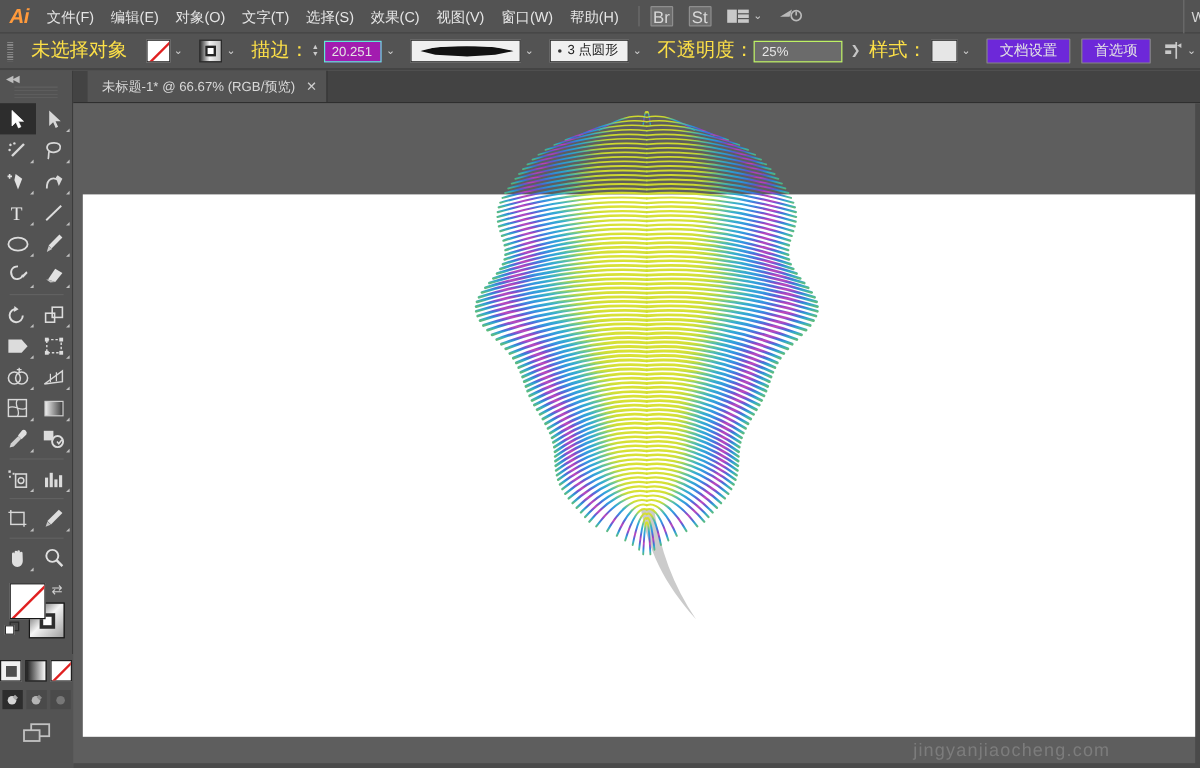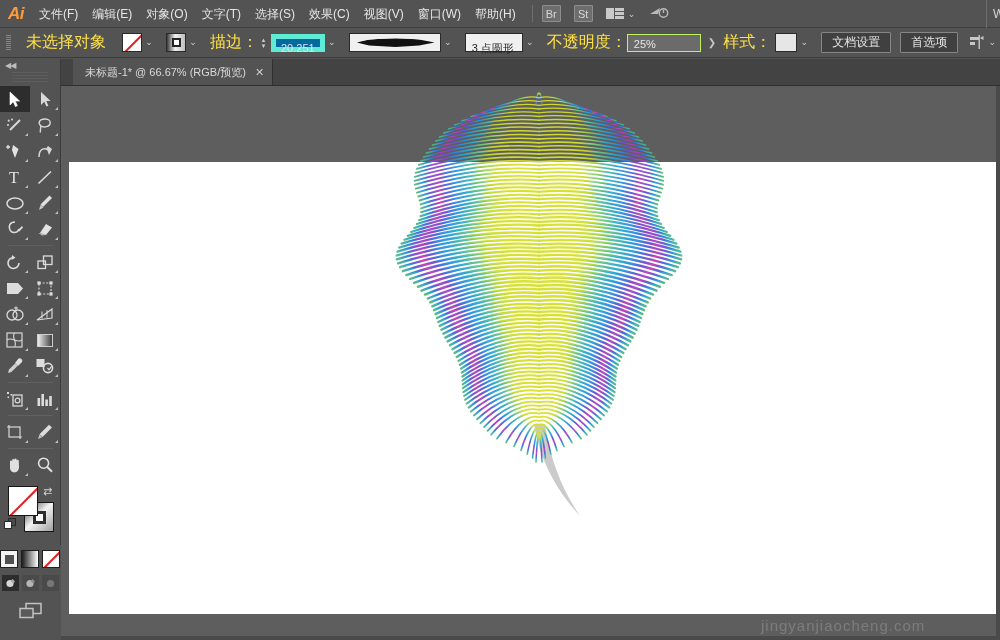--- a/index.html
+++ b/index.html
@@ -22,21 +22,21 @@
     justify-content: center; color: #ff9a3c; font-size: 17px;
     font-weight: bold; font-style: italic; letter-spacing: -0.5px;
   }
   .menu-item {
     padding: 0 7px; height: 28px; line-height: 28px;
     color: #e5e5e5; font-size: 12px; white-space: nowrap;
   }
   .mb-sep { width: 1px; height: 17px; background: #6e6e6e; margin: 0 9px; }
   .mini-btn {
     width: 19px; height: 17px; border: 1px solid #8e8e8e; background: #6d6d6d;
-    color: #d8d8d8; font-size: 11px; display: flex; align-items: center;
+    color: #d8d8d8; font-size: 14px; display: flex; align-items: center;
     justify-content: center; margin-right: 13px; border-radius: 1px;
   }
   .ws-icon { display: flex; align-items: center; margin-right: 2px; }
   .ws-sq { width: 8px; height: 11px; background: #c9c9c9; margin-right: 1px; }
   .ws-bars { display: flex; flex-direction: column; justify-content: space-between; height: 11px; }
   .ws-bar { width: 9px; height: 3px; background: #c9c9c9; }
   .chev { color: #c9c9c9; font-size: 9px; margin: 0 2px; }
   .cloud-ico { margin-left: 12px; color: #b9b9b9; font-size: 14px; }
   .ws-label {
     position: absolute; right: 0; top: 0; height: 28px; line-height: 28px;
@@ -73,48 +73,48 @@
   .dd-arrow {
     color: #cfcfcf; font-size: 9px; width: 14px; text-align: center;
     line-height: 19px; height: 19px;
   }
   .stepper {
     display: flex; flex-direction: column; justify-content: center;
     align-items: center; width: 11px; height: 19px; color: #cbcbcb;
     font-size: 6px; line-height: 6px; margin-right: 2px;
   }
   .field {
-    background: #0369a1; color: #e4e4e4; font-size: 11px; height: 18px;
+    background: #a21caf; color: #e4e4e4; font-size: 11px; height: 18px;
     line-height: 18px; padding: 0 5px; min-width: 48px;
-    border: 5px solid #5eead4;
+    border: 1px solid #5eead4;
   }
   .brush-preview {
     width: 92px; height: 19px; background: #f0f0f0; border: 1px solid #2a2a2a;
     position: relative; overflow: hidden;
   }
   .brush-preview:after {
     content: ''; position: absolute; left: 7px; top: 50%; width: 78px; height: 9px;
     transform: translateY(-50%); background: #121212;
     border-radius: 50% / 50%;
     clip-path: polygon(0% 50%, 16% 16%, 50% 0%, 80% 16%, 100% 50%, 80% 84%, 50% 100%, 16% 84%);
   }
   .brushname {
     height: 19px; background: #f0f0f0; border: 1px solid #2a2a2a; color: #222;
     font-size: 11px; line-height: 19px; padding: 0 8px 0 6px; display: flex;
-    align-items: center; gap: 5px; white-space: nowrap; flex-direction: column;
+    align-items: center; gap: 5px; white-space: nowrap;
   }
   .brushdot { width: 3px; height: 3px; border-radius: 50%; background: #333; }
   .opacity-field {
     background: #6b6b6b; color: #e6e6e6; font-size: 11px; height: 18px;
     line-height: 18px; padding: 0 6px; width: 74px; border: 1px solid #bef264;
   }
   .tri-right { color: #c6c6c6; font-size: 10px; margin: 0 7px; }
   .style-swatch { width: 22px; height: 19px; background: #e6e6e6; border: 1px solid #2a2a2a; }
   .cb-button {
-    background: #404040; border: 1px solid #868686; color: #e4e4e4;
+    background: #6d28d9; border: 1px solid #868686; color: #e4e4e4;
     font-size: 12px; height: 21px; line-height: 19px; padding: 0 10px;
     margin-right: 9px; border-radius: 1px; white-space: nowrap;
   }
   .align-ico { position: relative; width: 16px; height: 15px; margin-left: 2px; }
 
   
   .tabbar {
     position: absolute; left: 61px; top: 59px; width: 939px; height: 27px;
     background: #434343; display: flex; align-items: flex-start;
     border-bottom: 1px solid #2f2f2f;

